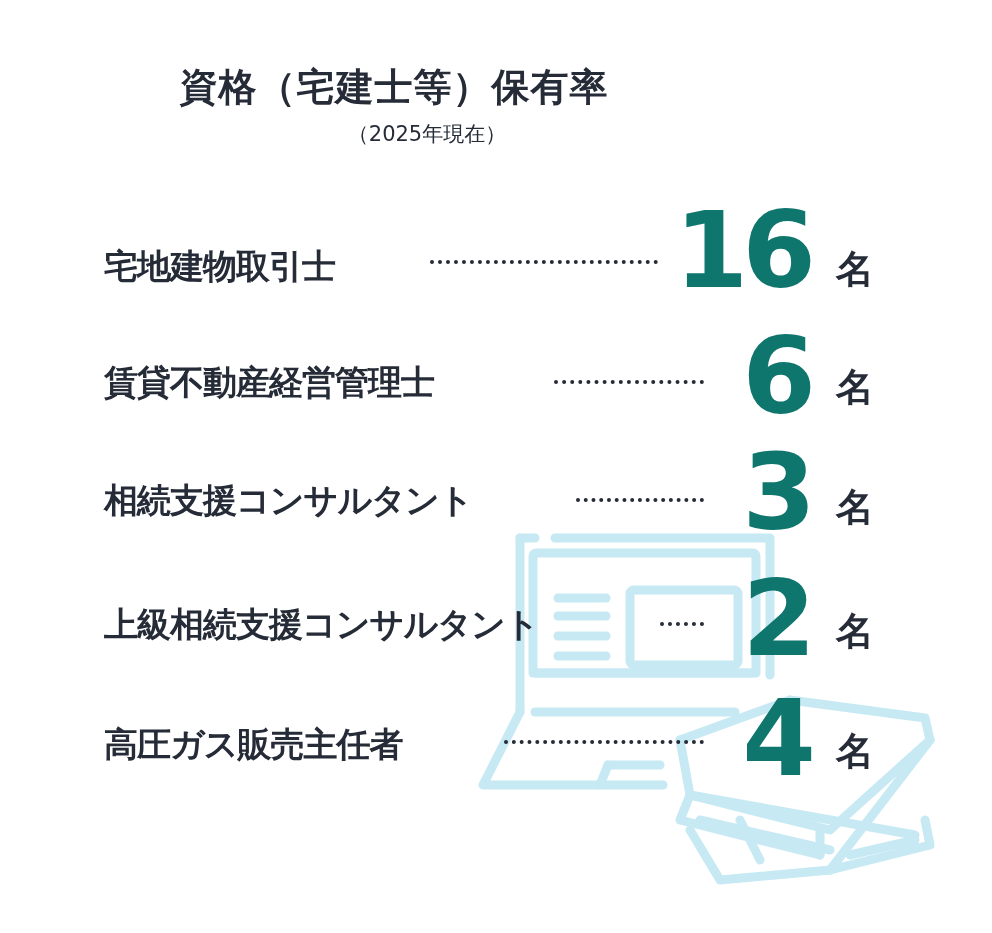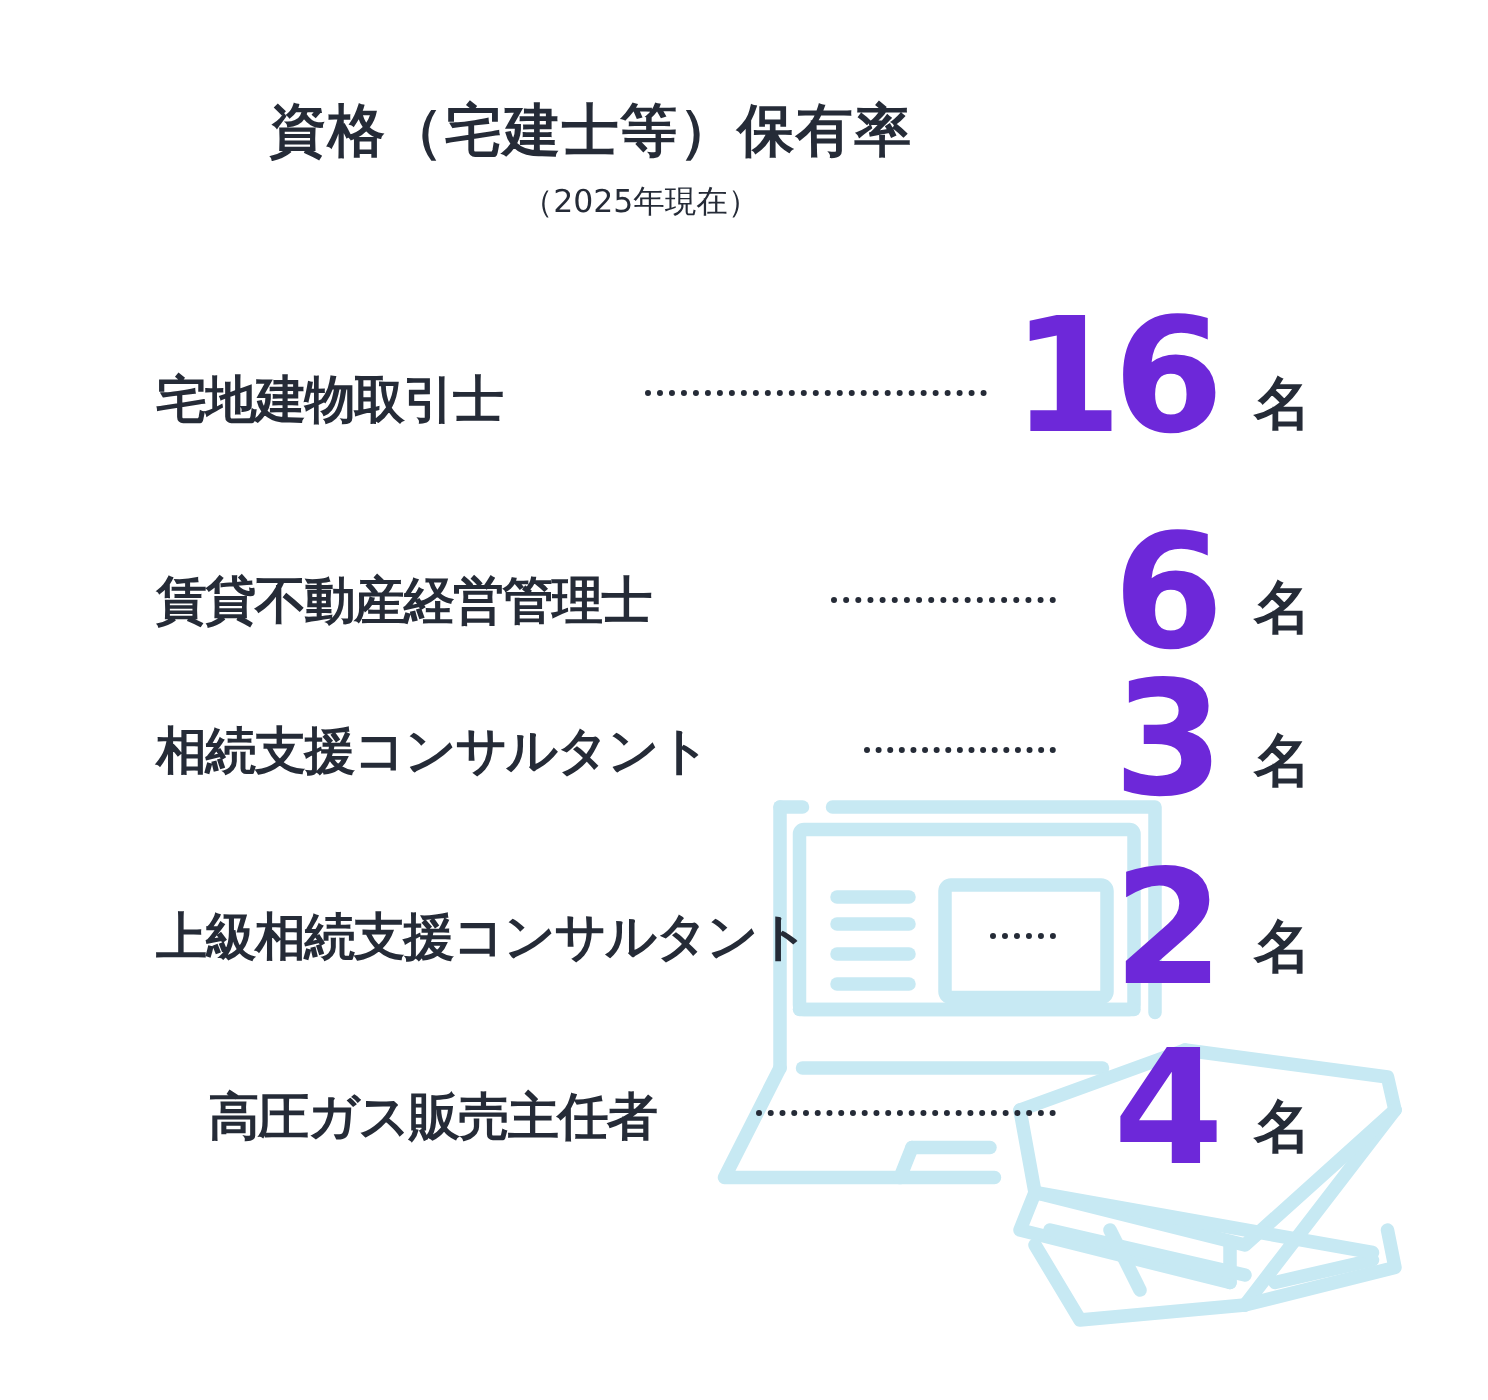--- a/index.html
+++ b/index.html
@@ -7,21 +7,21 @@
            font-family:"DejaVu Sans", sans-serif; color:#252b37; }
     .title { position:absolute; left:0; width:788px; top:62px; text-align:center;
              font-size:38px; font-weight:bold; letter-spacing:1px; }
     .subtitle { position:absolute; left:0; width:854px; top:120px; text-align:center;
                 font-size:21px; }
     .illus { position:absolute; left:0; top:0; }
     .row { position:absolute; left:104px; width:770px; height:100px; }
     .label { position:absolute; left:0; font-size:34px; font-weight:bold; white-space:nowrap; letter-spacing:-1px;font-family:Liberation Mono, monospace; }
     .dots { position:absolute; border-bottom:4px dotted #252b37; height:0; }
     .num { position:absolute; font-family:"DejaVu Sans", sans-serif; font-weight:bold;
-           color:#6d28d9; font-size:106px; line-height:1; text-align:right; letter-spacing:-6px; }
+           color:#0f766e; font-size:106px; line-height:1; text-align:right; letter-spacing:-6px; }
     .unit { position:absolute; right:0; font-size:38px; font-weight:bold; }
   </style>
 </head>
 <body>
 
 <svg class="illus" width="992" height="933" viewBox="0 0 992 933">
   <g fill="none" stroke="#c7e9f3" stroke-width="9" stroke-linecap="round" stroke-linejoin="round">
     <path d="M555 538 H770 V675"></path>
     <path d="M520 538 H535"></path>
     <path d="M520 538 V712"></path>
@@ -56,21 +56,21 @@
 <div class="title">資格（宅建士等）保有率</div>
 <div class="subtitle">（2025年現在）</div>
 
 <div class="row" style="top:200px;">
   <div class="label" style="top:44px;">宅地建物取引士</div>
   <div class="dots" style="left:326px;width:228px;top:60px;"></div>
   <div class="num" style="right:64px;top:-2px;">16</div>
   <div class="unit" style="top:44px;">名</div>
 </div>
 
-<div class="row" style="top:348px;">
+<div class="row" style="top:330px;">
   <div class="label" style="top:30px;">賃貸不動産経営管理士</div>
   <div class="dots" style="left:450px;width:150px;top:50px;"></div>
   <div class="num" style="right:64px;top:-6px;">6</div>
   <div class="unit" style="top:32px;">名</div>
 </div>
 
 <div class="row" style="top:440px;">
   <div class="label" style="top:38px;">相続支援コンサルタント</div>
   <div class="dots" style="left:472px;width:128px;top:58px;"></div>
   <div class="num" style="right:64px;top:0px;">3</div>
@@ -78,17 +78,17 @@
 </div>
 
 <div class="row" style="top:572px;">
   <div class="label" style="top:30px;">上級相続支援コンサルタント</div>
   <div class="dots" style="left:556px;width:44px;top:50px;"></div>
   <div class="num" style="right:64px;top:-6px;">2</div>
   <div class="unit" style="top:34px;">名</div>
 </div>
 
 <div class="row" style="top:690px;">
-  <div class="label" style="top:32px;margin-left:35px;">高圧ガス販売主任者</div>
+  <div class="label" style="top:32px;">高圧ガス販売主任者</div>
   <div class="dots" style="left:400px;width:200px;top:50px;"></div>
   <div class="num" style="right:64px;top:-4px;">4</div>
   <div class="unit" style="top:36px;">名</div>
 </div>
 
 </body></html>

